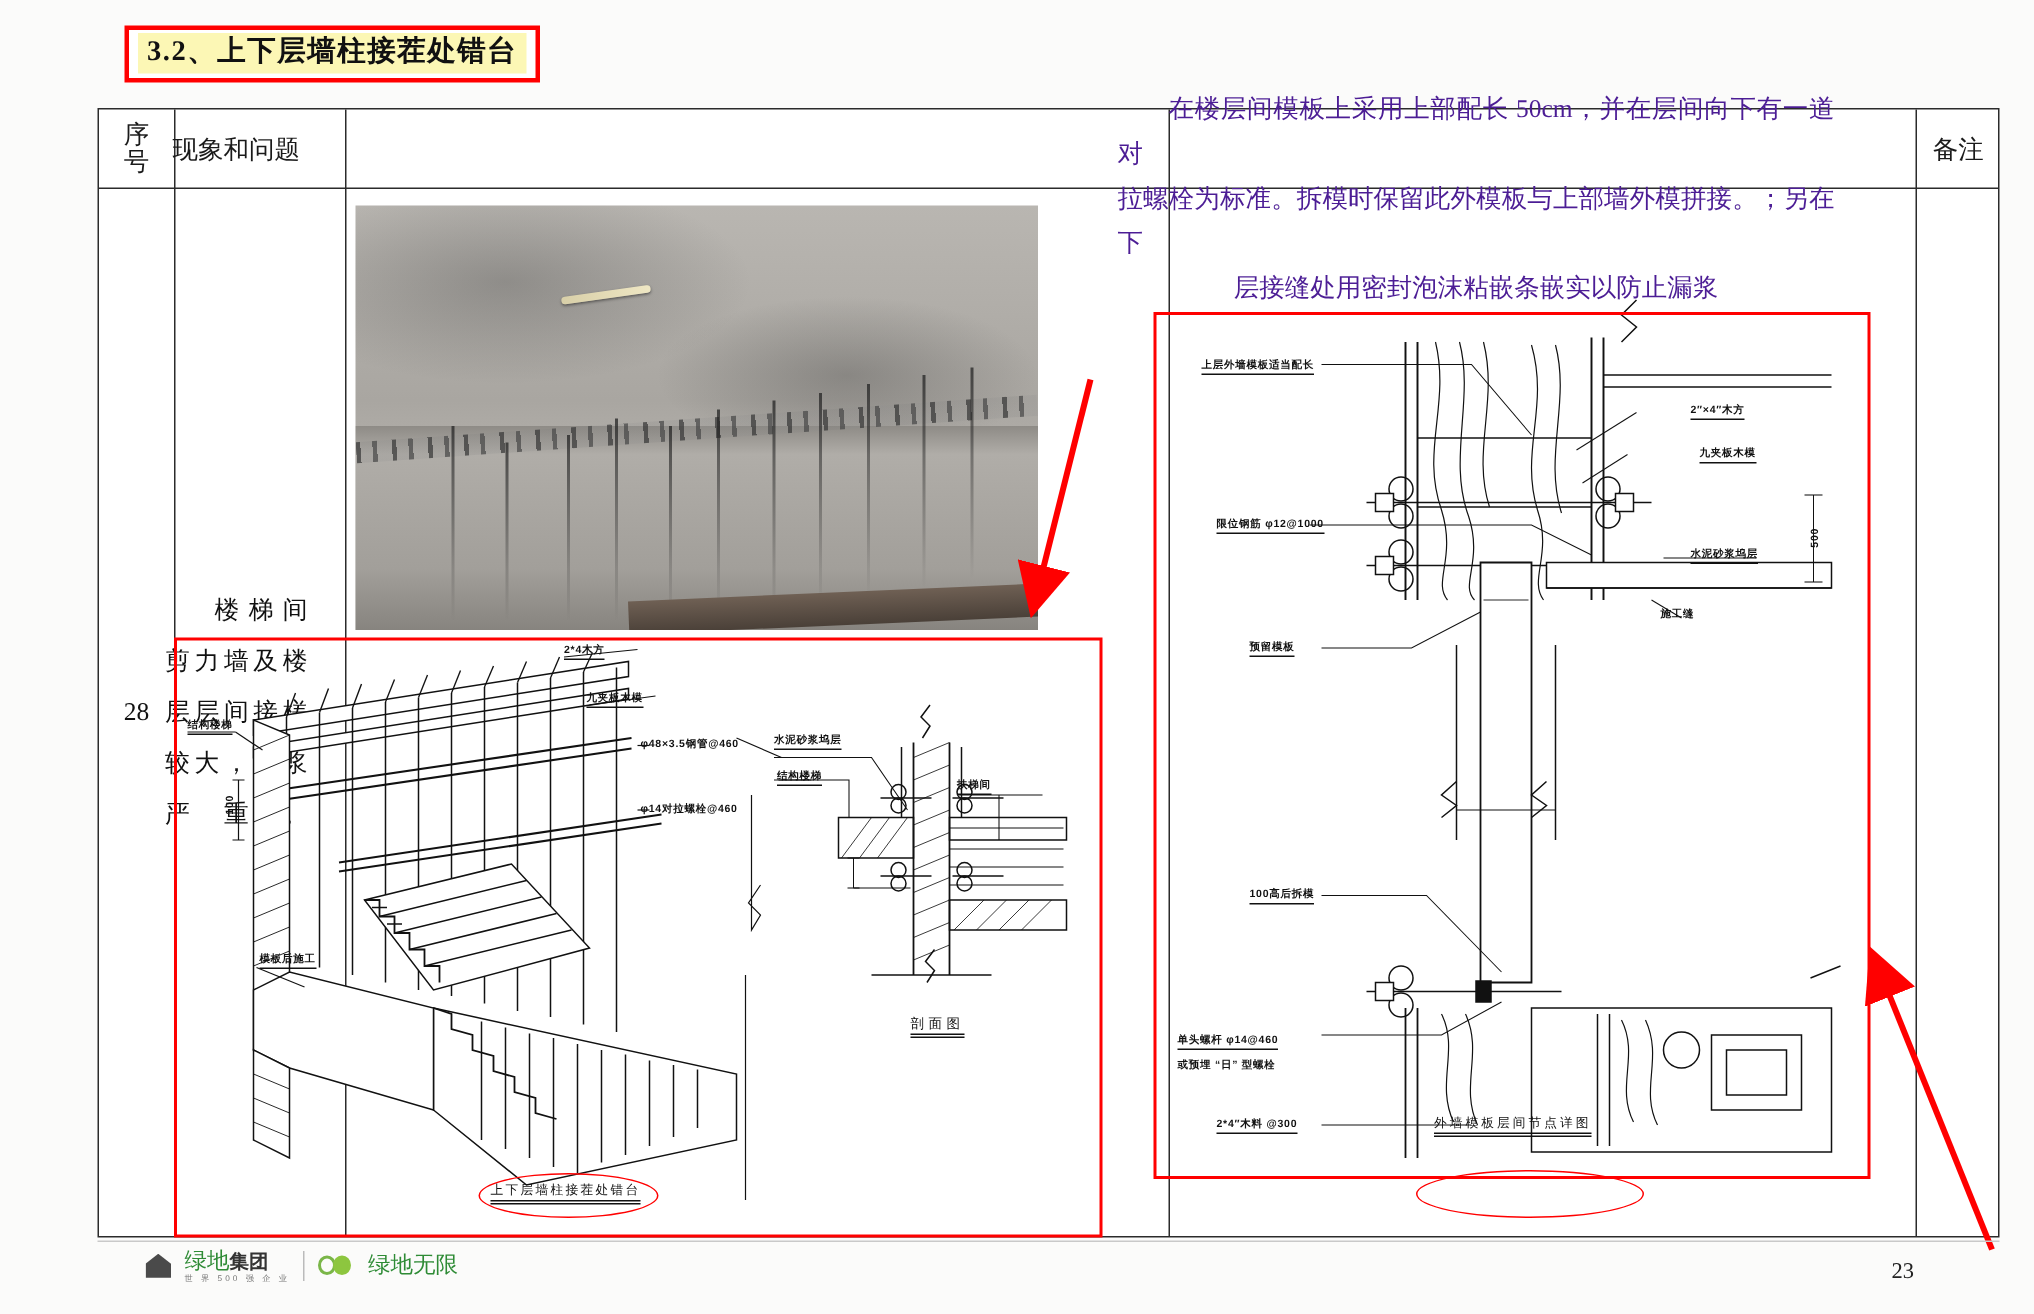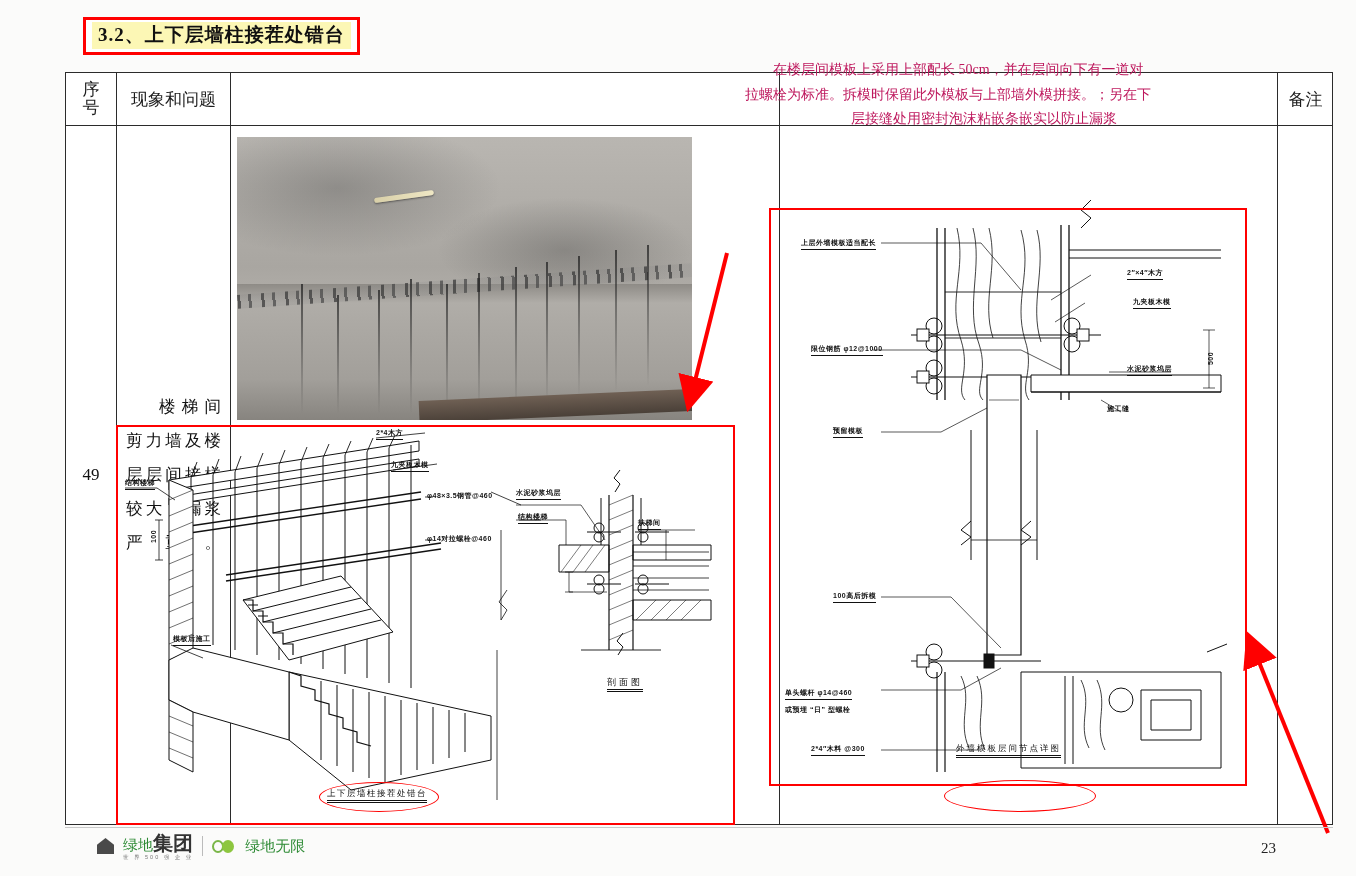--- a/index.html
+++ b/index.html
@@ -43,21 +43,21 @@
   .hdr-cell{
     position:absolute;top:0;height:52px;
     display:flex;align-items:center;justify-content:center;
     font-size:17px;color:#1a1a1a;
     text-align:center;
   }
   .hdr-stack{line-height:1.05;}
 
   
   .c0{left:0;width:50px;}
-  .c1{left:51px;width:113px;}
+  .c1{left:35px;width:113px;}
   .c2{left:165px;width:548px;}
   .c3{left:714px;width:497px;}
   .c4{left:1212px;width:55px;}
 
   .body-cell{position:absolute;top:53px;bottom:0;}
 
   
   .idx{
     display:flex;align-items:center;justify-content:center;
     font-size:17px;color:#111;
@@ -70,21 +70,21 @@
   }
   .phenom p{
     margin:0;font-size:16.5px;line-height:2.05;
     color:#111;text-align:justify;text-align-last:justify;
     text-indent:2em;
   }
 
   
   .measure{
     position:absolute;left:718px;top:58px;width:490px;
-    font-size:14px;line-height:1.75;color:#be185d;
+    font-size:17px;line-height:1.75;color:#4c1d95;
     text-align:justify;text-indent:2em;
     padding:0 6px;box-sizing:border-box;
   }
   .measure .ln2{display:block;text-indent:0;}
   .measure .ln3{display:block;text-indent:0;text-align:center;}
 
   
   .photo{
     position:absolute;left:216px;top:137px;width:455px;height:283px;
     background:
@@ -148,21 +148,21 @@
   .dbl-underline{border-bottom:3px double #111;}
 
   
   .footer-rule{position:absolute;left:44px;top:827px;width:1268px;height:1px;background:#c9c9c9;}
   .logos{position:absolute;left:76px;top:832px;display:flex;align-items:center;gap:9px;}
   .logo-mark{
     width:17px;height:16px;background:#4a4a4a;
     clip-path:polygon(50% 0,100% 42%,100% 100%,0 100%,0 42%);
   }
   .logo-green{color:#2e8b35;font-weight:normal;font-size:15px;font-family:"Liberation Sans","DejaVu Sans",sans-serif;}
-  .logo-dark{color:#333;font-weight:bold;font-size:20px;font-family:"Liberation Sans","DejaVu Sans",sans-serif;}
+  .logo-dark{color:#333;font-weight:bold;font-size:13px;font-family:"Liberation Sans","DejaVu Sans",sans-serif;}
   .logo-sub{font-size:5.5px;color:#777;letter-spacing:2px;font-family:"Liberation Sans","DejaVu Sans",sans-serif;}
   .logo-div{width:1px;height:20px;background:#bbb;}
   .infin{width:24px;height:13px;position:relative;}
   .infin:before,.infin:after{
     content:"";position:absolute;top:0;width:12px;height:13px;
     border:2px solid #7ab648;border-radius:50%;box-sizing:border-box;
   }
   .infin:before{left:0;} .infin:after{left:10px;background:#8dc63f;border-color:#8dc63f;}
   .pgnum{position:absolute;left:1240px;top:840px;font-size:15px;color:#222;}
 </style>
@@ -184,21 +184,21 @@
 
     <div class="hdr-cell c0">
       <div class="hdr-stack">
         <div>序</div>
         <div>号</div>
       </div>
     </div>
     <div class="hdr-cell c1">现象和问题</div>
     <div class="hdr-cell c4">备注</div>
 
-    <div class="body-cell c0 idx">49</div>
+    <div class="body-cell c0 idx">28</div>
     <div class="body-cell c1 phenom">
       <p>楼梯间剪力墙及楼层层间接槎较大，漏浆严重。</p>
     </div>
     <div class="body-cell c2"></div>
     <div class="body-cell c3"></div>
     <div class="body-cell c4"></div>
   </div>
 
   <div class="measure">
     <span>在楼层间模板上采用上部配长 50cm，并在层间向下有一道对</span>

